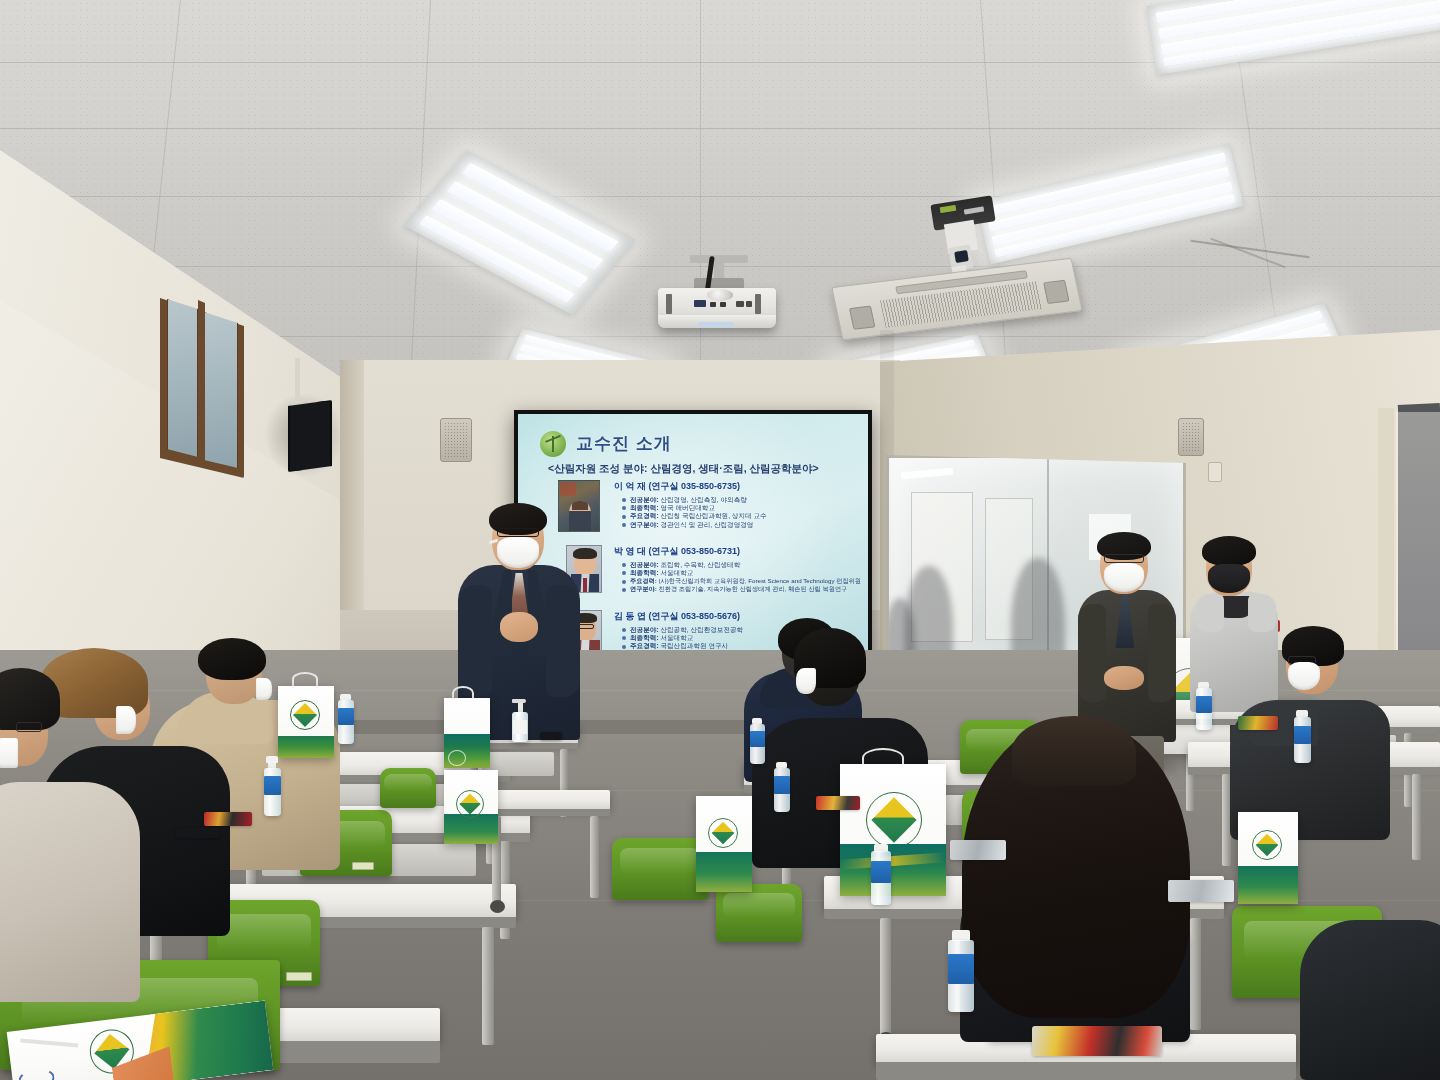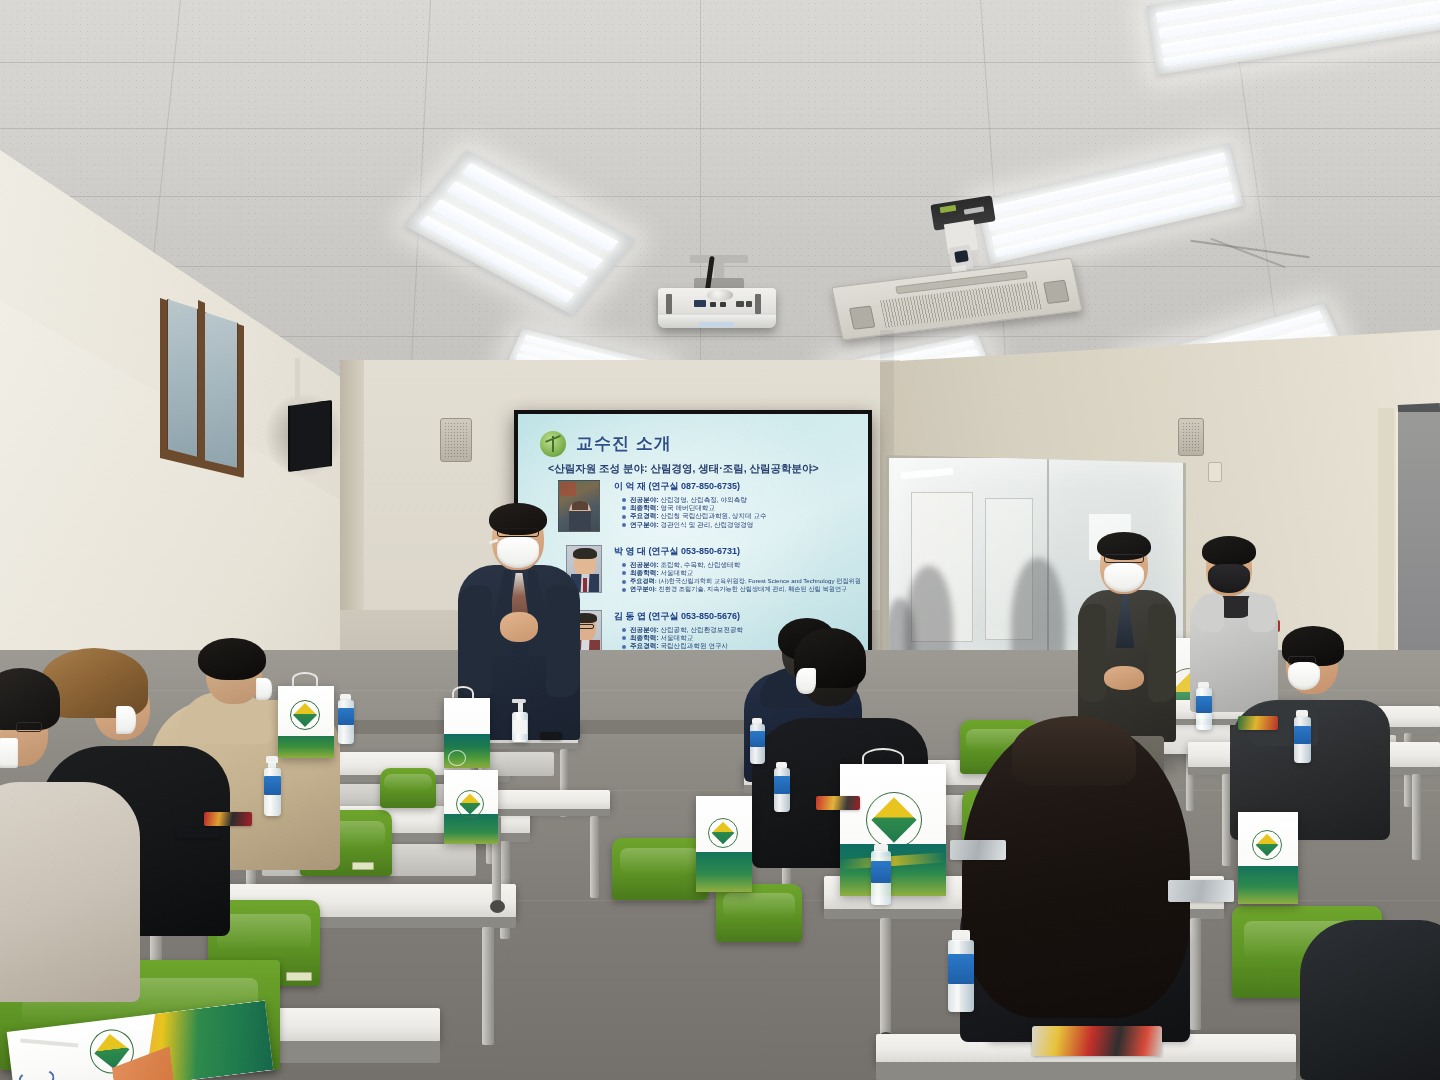--- a/index.html
+++ b/index.html
@@ -347,21 +347,21 @@
 
     <div class="prof-photo" style="left:40px;top:66px;width:42px;height:52px;
                 background:linear-gradient(155deg,#5b6b55 0%,#7a6a4e 30%,#4e5a63 60%,#3f4a52 100%);">
       <div style="position:absolute;left:10px;top:20px;width:22px;height:30px;
                   background:linear-gradient(180deg,#d9b394 0%,#d9b394 34%,#3a4250 35%);border-radius:40% 40% 0 0;"></div>
       <div style="position:absolute;left:13px;top:20px;width:16px;height:9px;background:#5a4334;border-radius:40% 40% 0 0;"></div>
       <div style="position:absolute;left:1px;top:1px;width:16px;height:14px;background:rgba(200,60,40,.45);"></div>
     </div>
     <div class="prof-name" style="left:96px;top:66px;font-size:9px;">
       <span>이 억 재</span>
-      <span>(연구실 087-850-6735)</span>
+      <span>(연구실 035-850-6735)</span>
     </div>
     <div class="bullets" style="left:104px;top:82px;">
       <div class="bullet" style="font-size:6.6px;"><span class="dot"></span><b>전공분야:</b> <span>산림경영, 산림측정, 야외측량</span></div>
       <div class="bullet" style="font-size:6.6px;"><span class="dot"></span><b>최종학력:</b> <span>영국 애버딘대학교</span></div>
       <div class="bullet" style="font-size:6.6px;"><span class="dot"></span><b>주요경력:</b> <span>산림청 국립산림과학원, 상지대 교수</span></div>
       <div class="bullet" style="font-size:6.6px;"><span class="dot"></span><b>연구분야:</b> <span>경관인식 및 관리, 산림경영경영</span></div>
     </div>
 
     <div class="prof-photo" style="left:48px;top:131px;width:36px;height:48px;
                 background:linear-gradient(155deg,#c8cdd2,#aeb4bb);">

